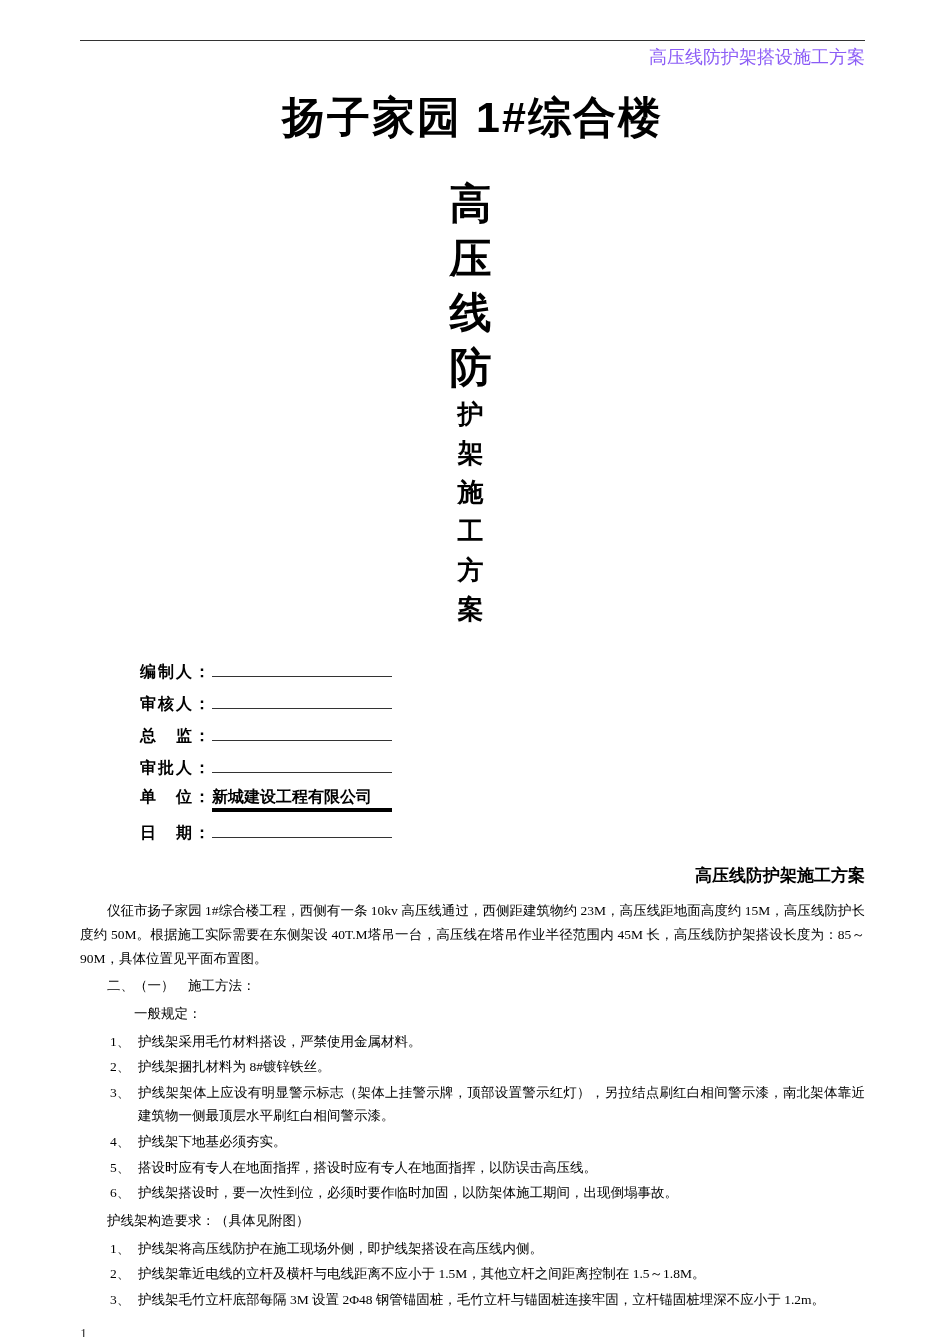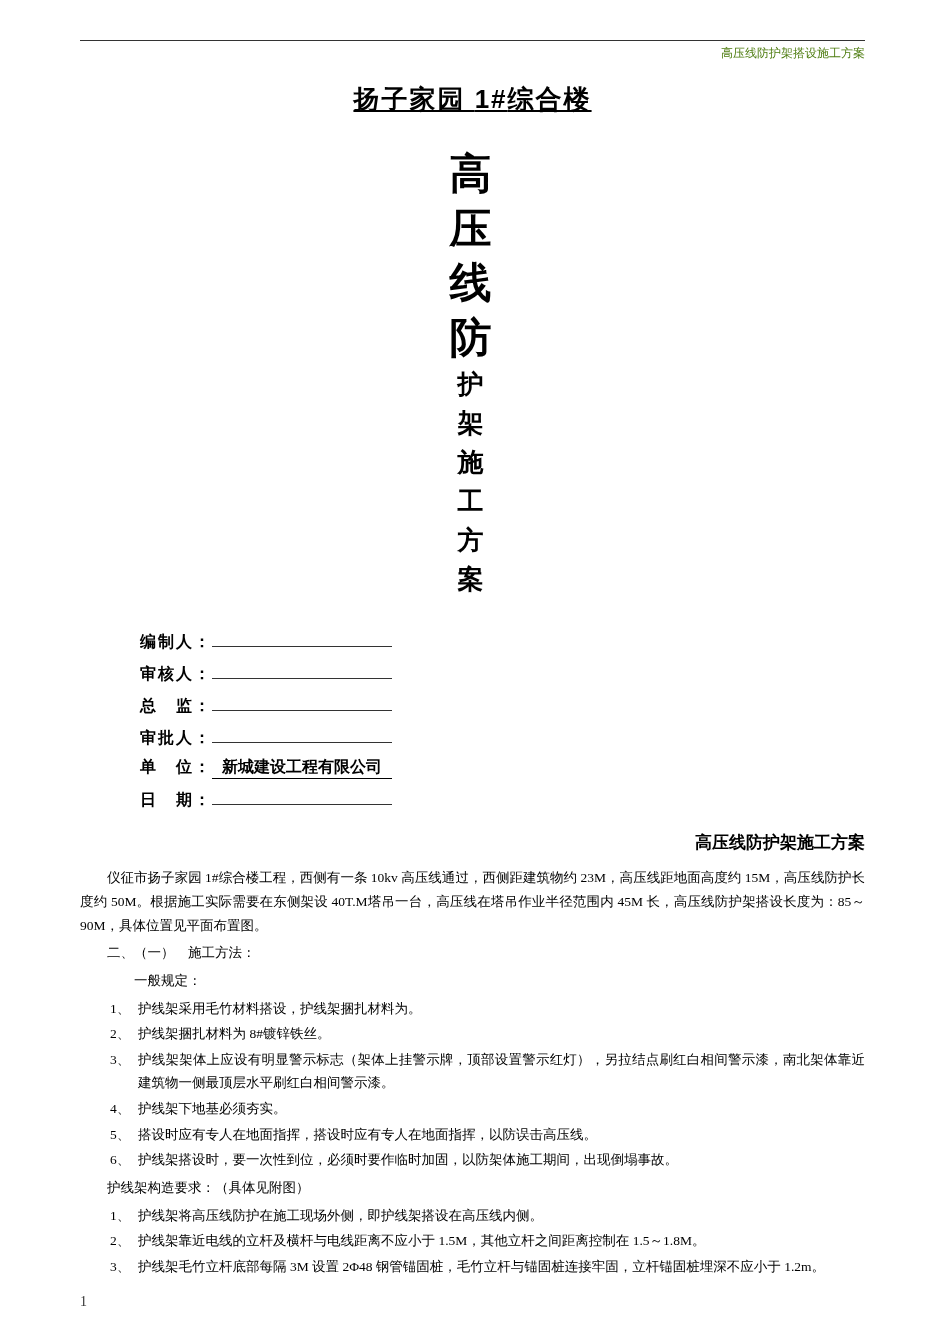--- a/index.html
+++ b/index.html
@@ -21,33 +21,32 @@
       background: #ffffff;
       padding: 40px 80px 60px 80px;
       position: relative;
     }
     .header-line {
       border-top: 1.5px solid #333;
       margin-bottom: 4px;
     }
     .header-right {
       text-align: right;
-      font-size: 12px;
-      color: #4d7c0f;
+      font-size: 18px;
+      color: #8b5cf6;
       margin-bottom: 10px;
     }
     .main-title {
       text-align: center;
-      font-size: 26px;
+      font-size: 43px;
       font-weight: bold;
       font-family: "SimHei", "黑体", sans-serif;
       margin-top: 20px;
       margin-bottom: 30px;
       letter-spacing: 2px;
-      text-decoration: underline;
     }
     .main-title .bold-num {
       font-weight: 900;
     }
     .vertical-title {
       display: flex;
       flex-direction: column;
       align-items: center;
       margin: 10px 0 30px 0;
     }
@@ -80,24 +79,23 @@
       letter-spacing: 2px;
     }
     .info-underline {
       border-bottom: 1px solid #333;
       min-width: 180px;
       display: inline-block;
       height: 18px;
     }
     .info-value {
       font-weight: bold;
-      border-bottom: 1px solid #000000;
+      border-bottom: 4px solid #000000;
       min-width: 180px;
       display: inline-block;
-      text-align: center;
     }
     .section-title {
       text-align: right;
       font-size: 17px;
       font-weight: bold;
       margin: 10px 0 12px 0;
       font-family: "SimSun","宋体",serif;
     }
     .body-text {
       font-size: 13.5px;
@@ -192,21 +190,21 @@
     <p>仪征市扬子家园 1#综合楼工程，西侧有一条 10kv 高压线通过，西侧距建筑物约 23M，高压线距地面高度约 15M，高压线防护长度约 50M。根据施工实际需要在东侧架设 40T.M塔吊一台，高压线在塔吊作业半径范围内 45M 长，高压线防护架搭设长度为：85～90M，具体位置见平面布置图。</p>
 
     <p class="no-indent" style="text-indent:2em;">
       二、（一）&nbsp;&nbsp;&nbsp;&nbsp;<span>施工方法：</span>
     </p>
     <p class="no-indent" style="text-indent:4em;">一般规定：</p>
 
     <div class="sub-list">
       <div class="sub-item">
         <span class="sub-num">1、</span>
-        <span class="sub-content">护线架采用毛竹材料搭设，护线架捆扎材料为。</span>
+        <span class="sub-content">护线架采用毛竹材料搭设，严禁使用金属材料。</span>
       </div>
       <div class="sub-item">
         <span class="sub-num">2、</span>
         <span class="sub-content">护线架捆扎材料为 8#镀锌铁丝。</span>
       </div>
       <div class="sub-item">
         <span class="sub-num">3、</span>
         <span class="sub-content">护线架架体上应设有明显警示标志（架体上挂警示牌，顶部设置警示红灯），另拉结点刷红白相间警示漆，南北架体靠近建筑物一侧最顶层水平刷红白相间警示漆。</span>
       </div>
       <div class="sub-item">

